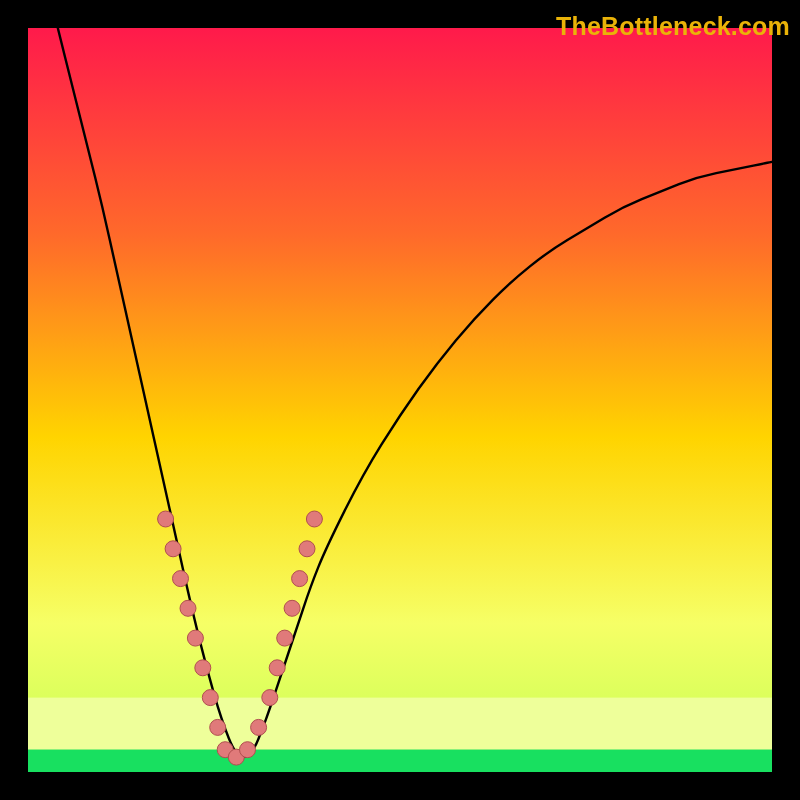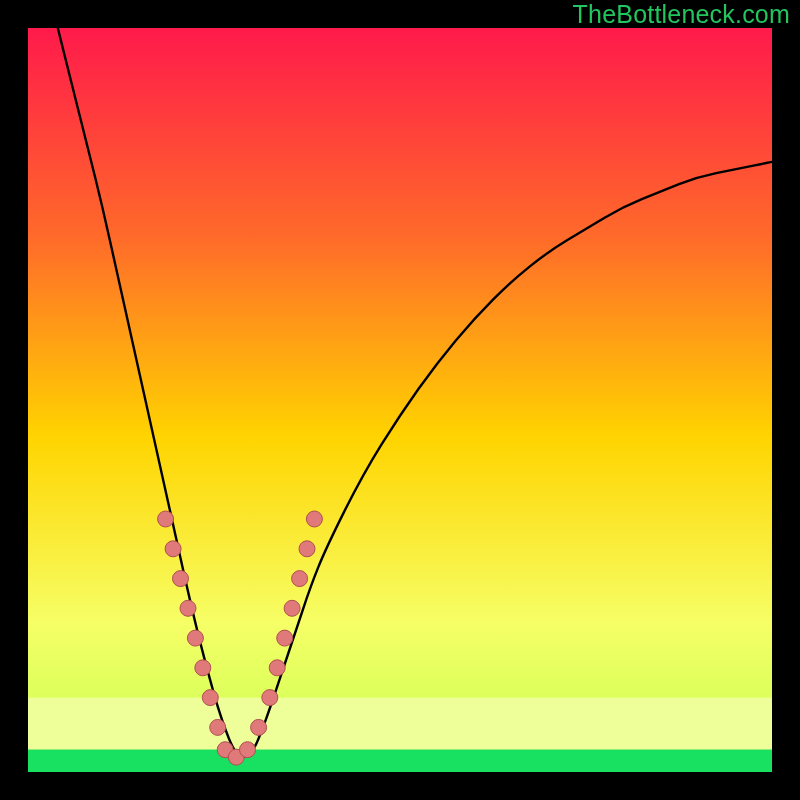--- a/index.html
+++ b/index.html
@@ -20,26 +20,26 @@
   }
   .plot {
     position: absolute;
     left: 0;
     top: 0;
     width: 744px;
     height: 744px;
   }
   .watermark {
     position: absolute;
-    top: 0;
+    top: 12px;
     right: 10px;
     font-family: Arial, Helvetica, sans-serif;
     font-size: 25px;
-    font-weight: 400;
-    color: #22c55e;
+    font-weight: 700;
+    color: #eab308;
     letter-spacing: 0.2px;
   }
 </style>
 </head>
 <body>
 
 <div class="frame">
   <svg class="plot" viewBox="0 0 744 744" preserveAspectRatio="none">
     <defs>
       <linearGradient id="heat" x1="0" y1="0" x2="0" y2="1">

